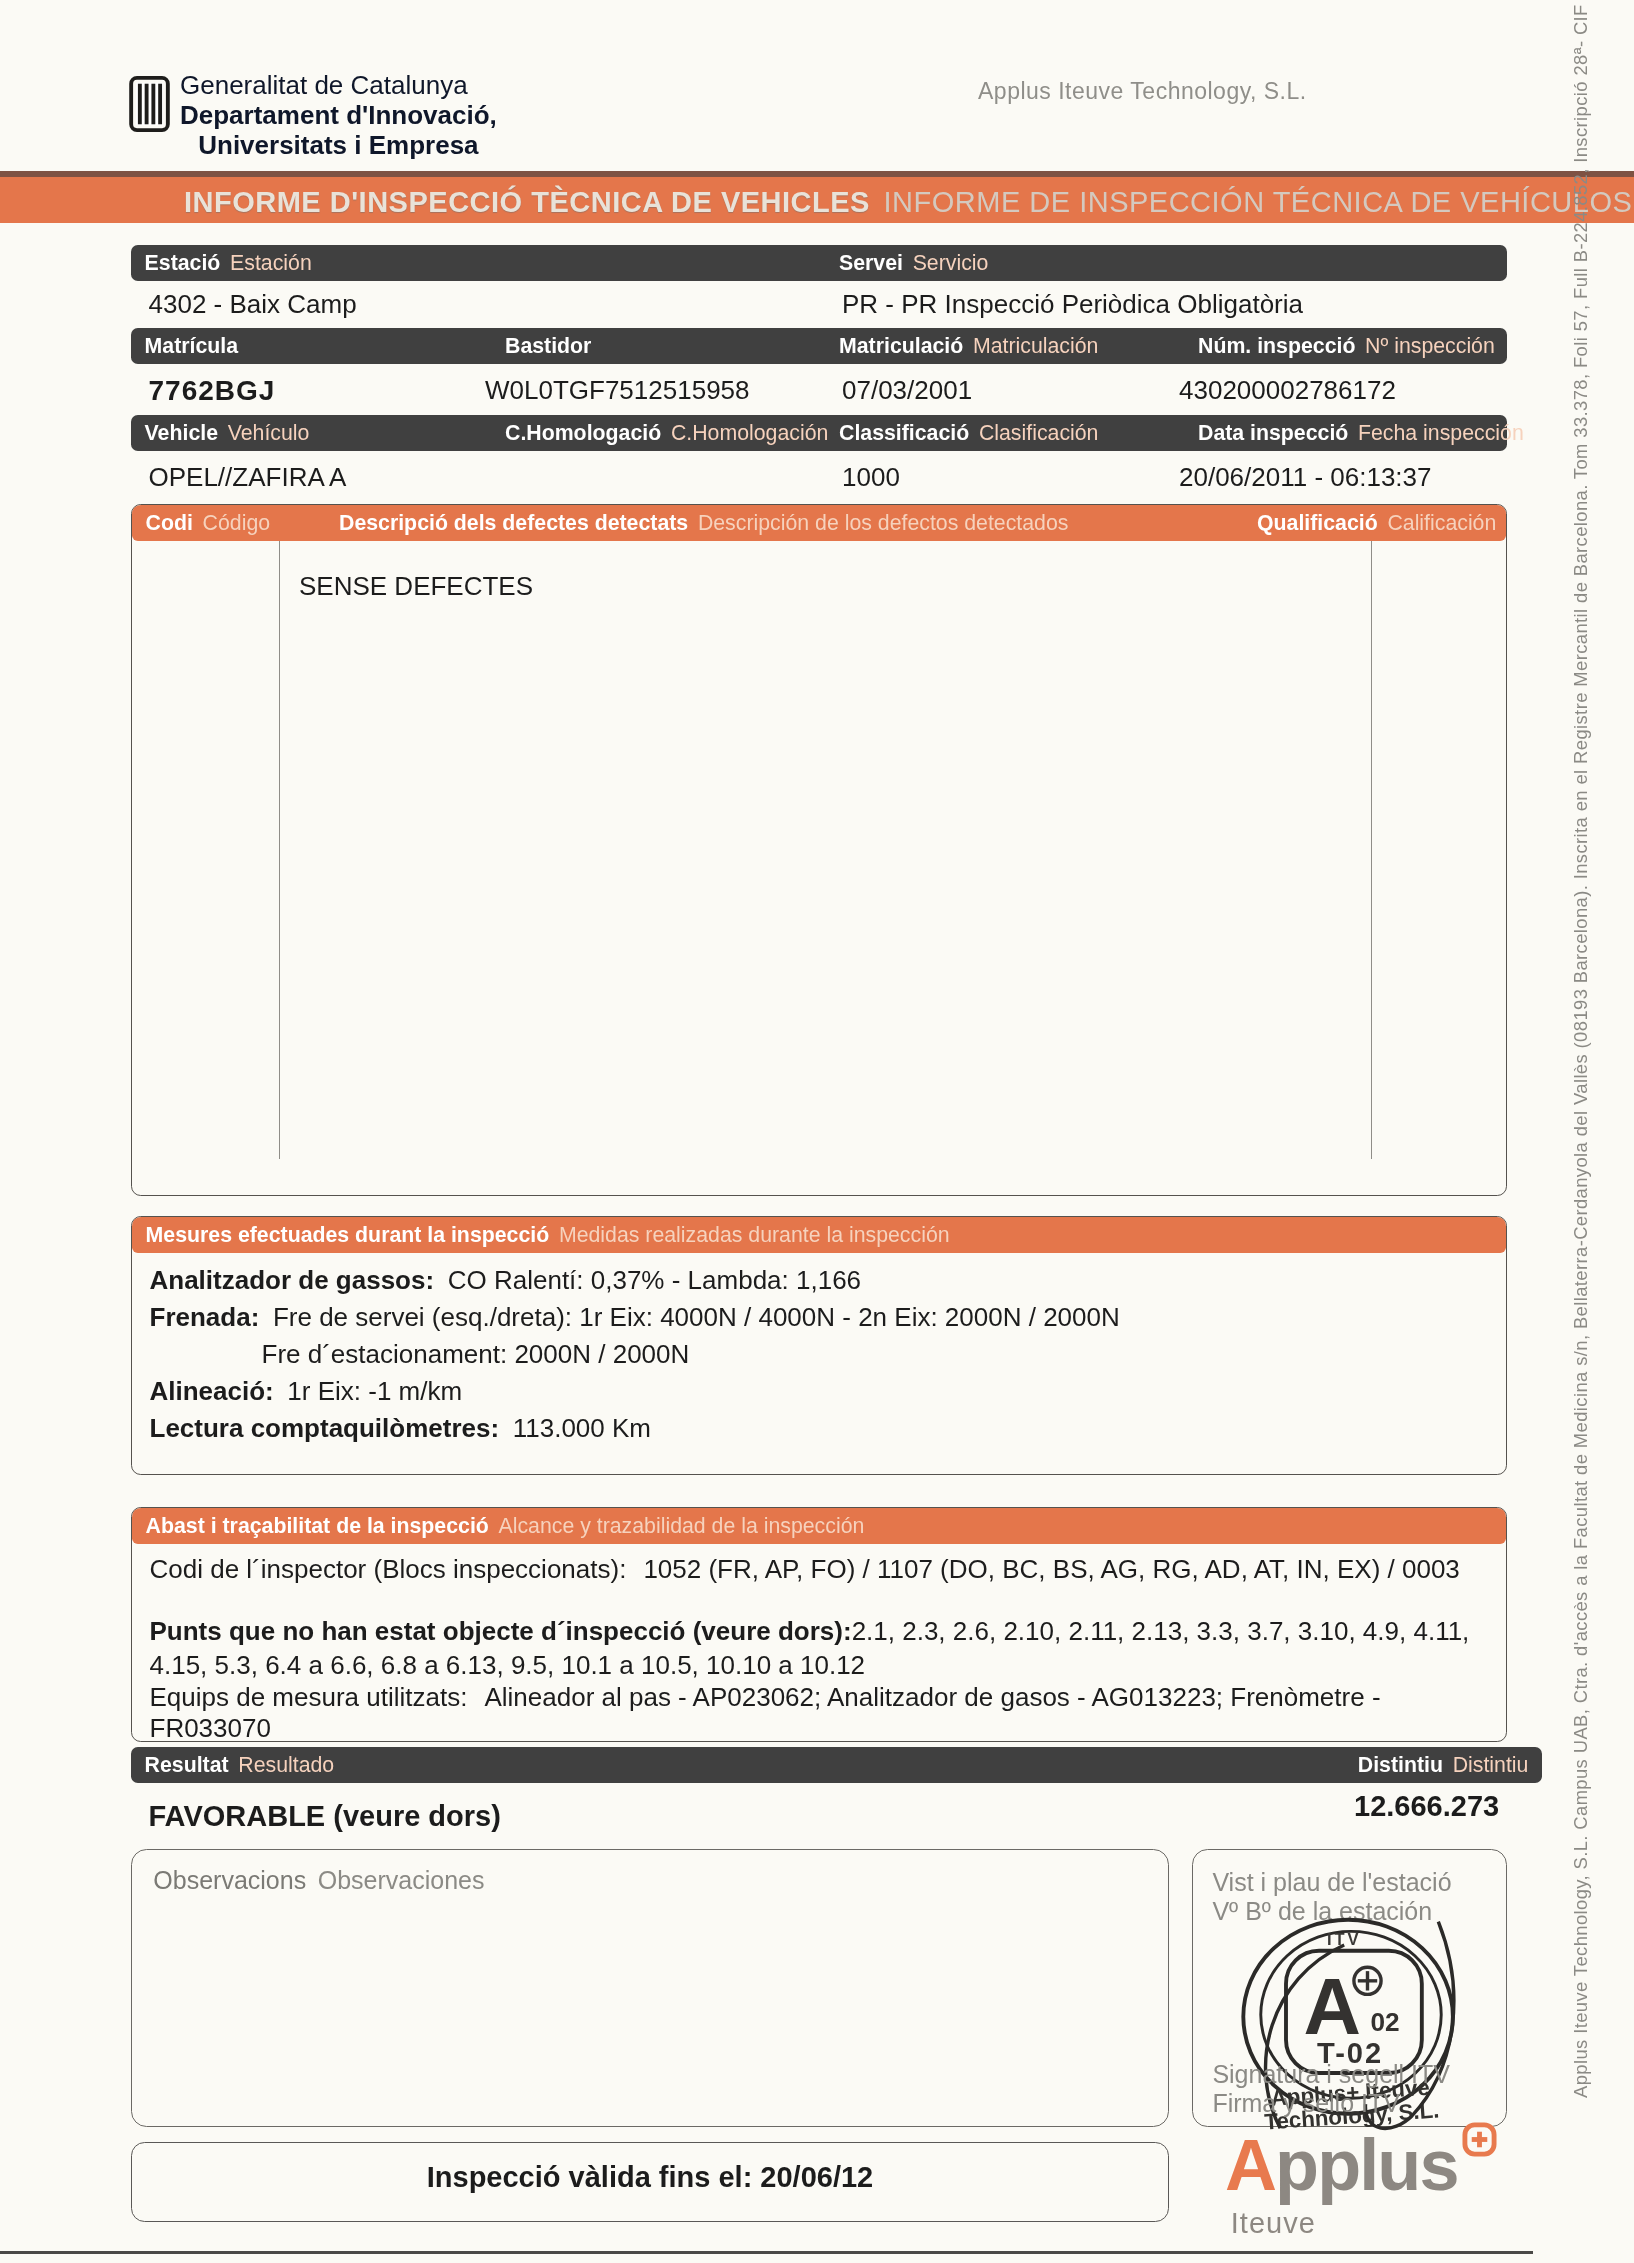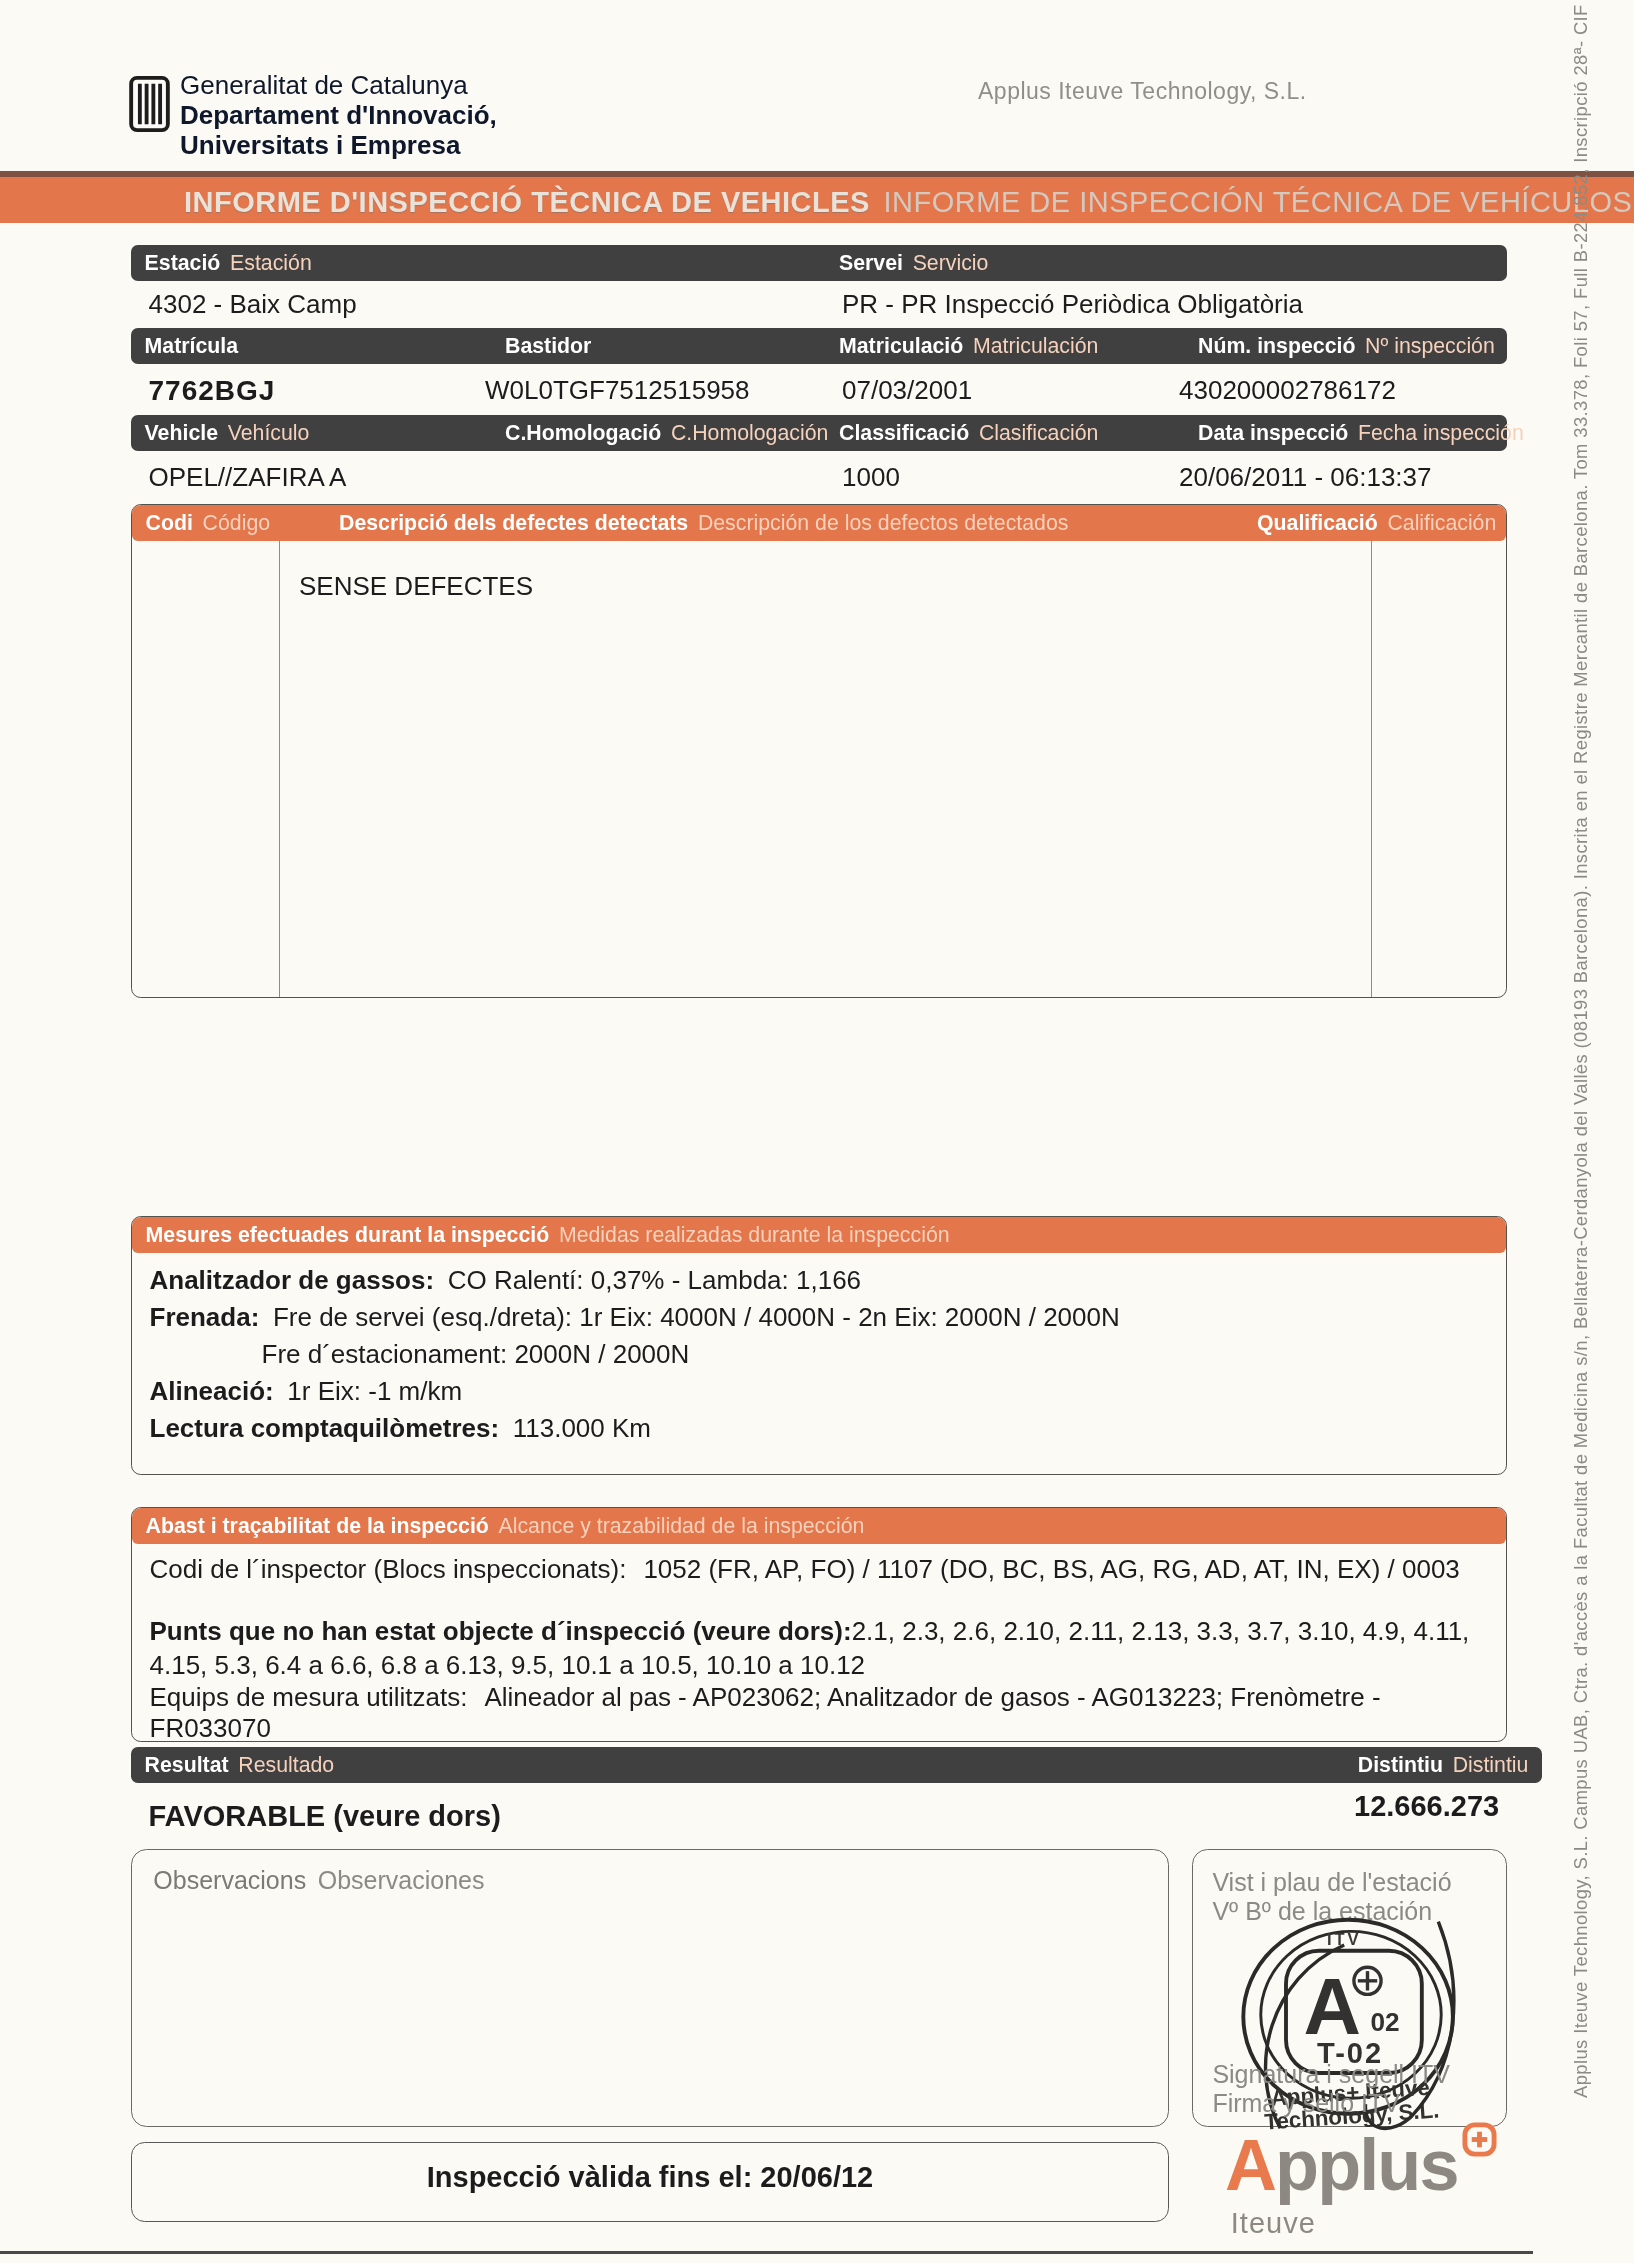--- a/index.html
+++ b/index.html
@@ -1,21 +1,21 @@
 <!DOCTYPE html>
 <html><head>
 <meta charset="utf-8">
 <style>
   html,body{margin:0;padding:0;background:#e8e6e0;}
   .page{position:relative;width:1634px;height:2264px;background:#fbfaf5;
         font-family:"Liberation Sans",sans-serif;color:#1c1c1c;overflow:hidden;margin:0 auto;}
   
   .org{position:absolute;left:180px;top:70px;line-height:30px;font-size:26px;color:#0f172a;}
   .org .l1{font-weight:normal;}
-  .org .l2,.org .l3{font-weight:bold;}
+  .org .l2,.org .l3{font-weight:bold;text-align:center;}
   .gencat-logo{position:absolute;left:129px;top:76px;}
   .company-top{position:absolute;left:978px;top:78px;font-size:23px;color:#8f8e89;letter-spacing:0.5px;}
   
   .banner{position:absolute;left:0;top:171px;width:1634px;height:52px;background:#e4764b;border-top:6.8px solid #7e5243;box-sizing:border-box;}
   .banner .txt{position:absolute;left:184px;top:8.7px;font-size:29px;letter-spacing:0.5px;white-space:nowrap;}
   .banner .ca{font-weight:bold;color:#e9e2d8;text-shadow:0 1px 1px #a8725c;}
   .banner .es{color:#d4c9bf;margin-left:13.6px;}
   
   .bar{position:absolute;left:131px;width:1376px;height:36px;background:#404040;border-radius:6.8px;}
   .bar .cell{position:absolute;top:5.8px;font-size:21.3px;white-space:nowrap;}
@@ -132,21 +132,21 @@
     <span class="cell c3"><b>Classificació</b><i>Clasificación</i></span>
     <span class="cell c4"><b>Data inspecció</b><i>Fecha inspección</i></span>
   </div>
   <div class="vals" style="top:462px;">
     <span class="v1">OPEL//ZAFIRA A</span>
     <span class="v2"></span>
     <span class="v3">1000</span>
     <span class="v4">20/06/2011 - 06:13:37</span>
   </div>
 
-  <div class="section" style="top:504px;height:494px;">
+  <div class="section" style="top:504px;height:692px;">
     <div class="sechead" style="position:relative;">
       <span class="codi-head"><b>Codi</b><i>Código</i></span>
       <span class="desc-head"><b>Descripció dels defectes detectats</b><i>Descripción de los defectos detectados</i></span>
       <span class="qual-head"><b>Qualificació</b><i>Calificación</i></span>
     </div>
     <div class="defects-body">
       <div class="vline" style="left:147px;"></div>
       <div class="vline" style="left:1239px;"></div>
       <div class="sense">SENSE DEFECTES</div>
     </div>

